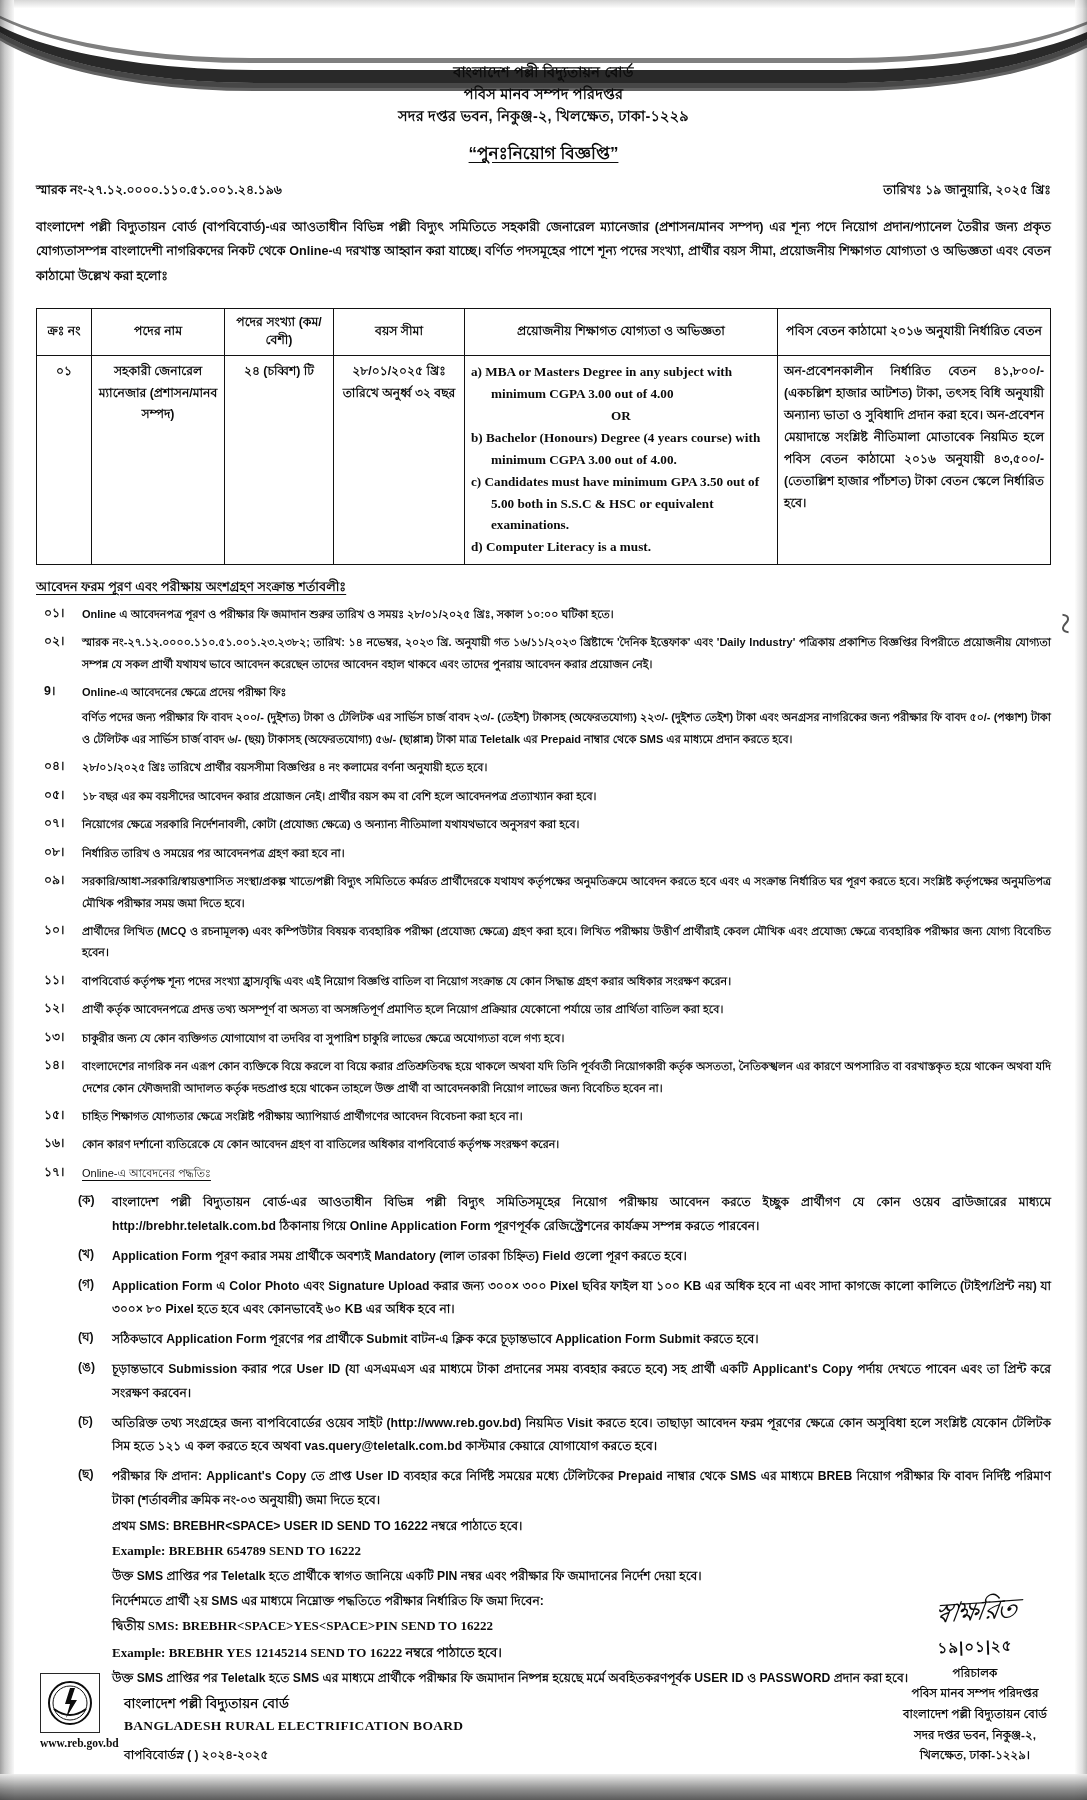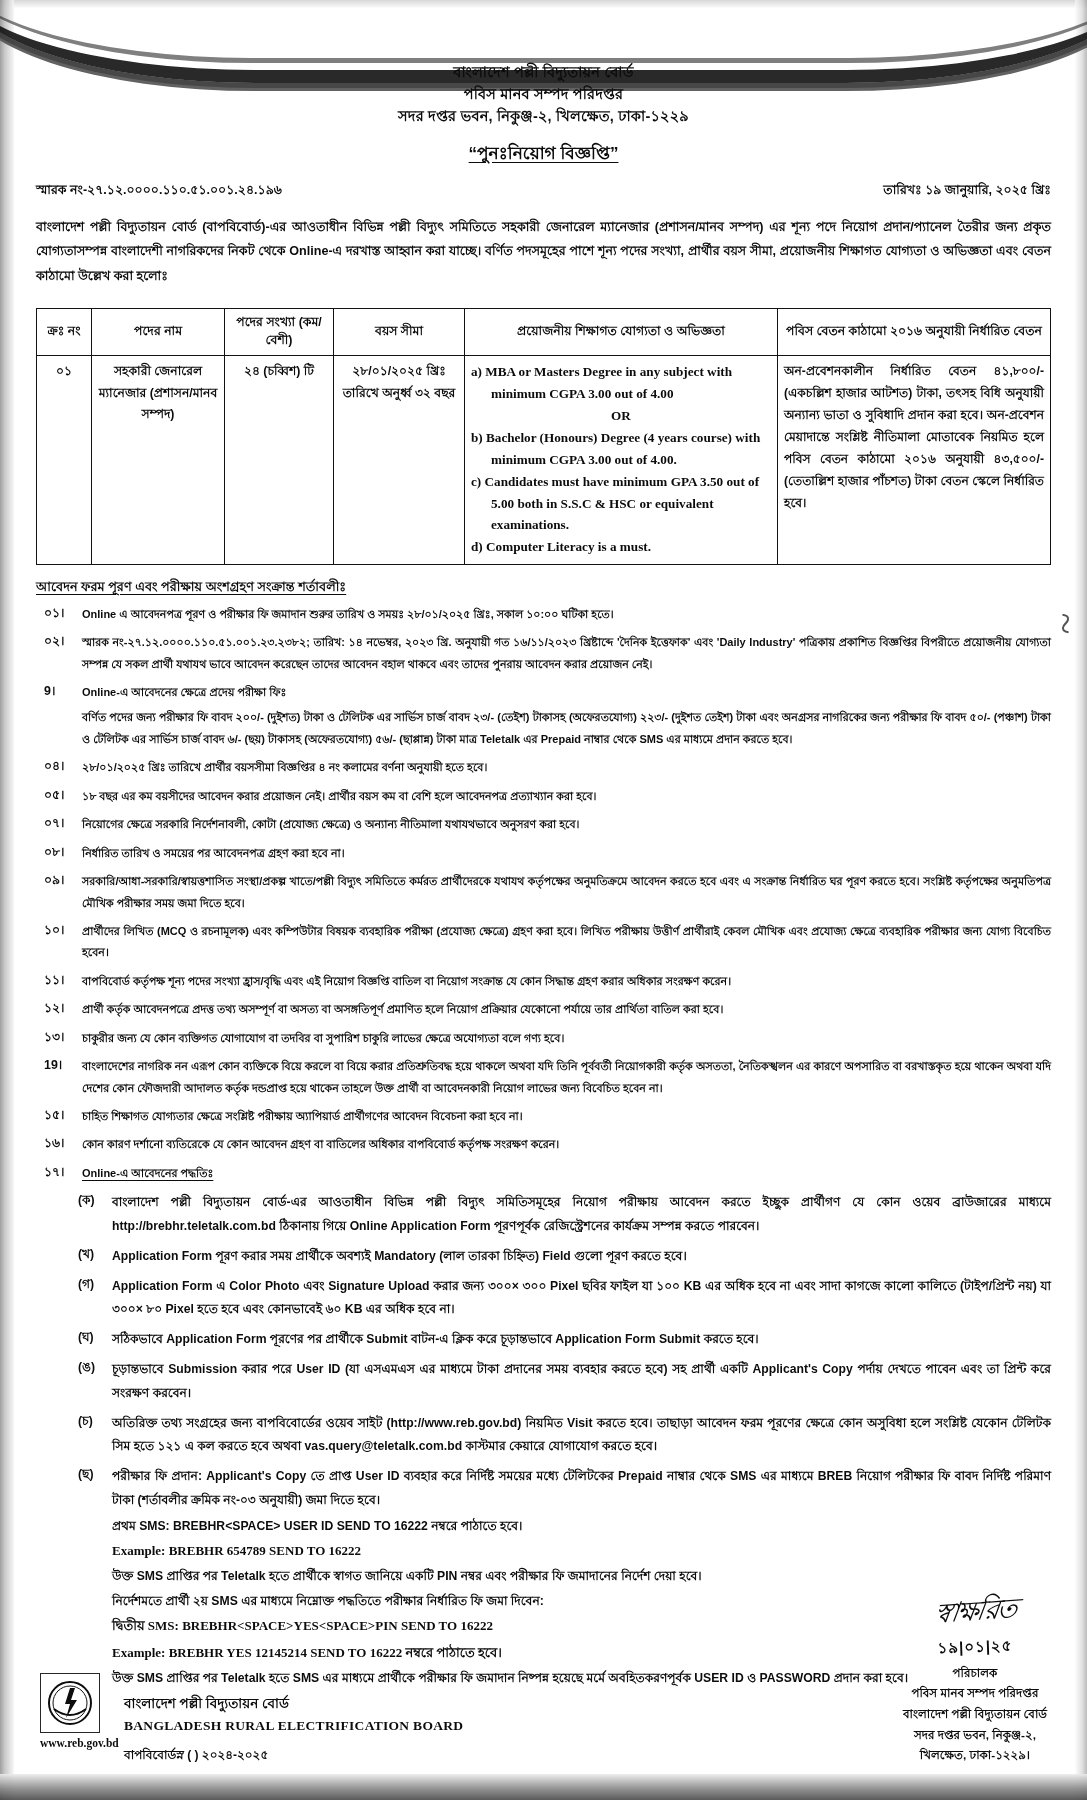--- a/index.html
+++ b/index.html
@@ -191,21 +191,21 @@
     box-sizing: border-box;
   }
   .ctext {
     flex: 1;
     font-family: "Liberation Sans", "DejaVu Sans", sans-serif;
     font-size: 11px;
     line-height: 1.95;
     text-align: justify;
     font-weight: 600;
   }
-  .ctext.ul { text-decoration: underline; text-underline-offset: 3px; font-weight: 700; }
+  .ctext.ul { text-decoration: underline; text-underline-offset: 3px; font-weight: 400; }
   .sub-indent { margin-top: 4px; }
 
   ul.subs {
     list-style: none;
     margin: 5px 0 0 0;
     padding: 0 0 0 42px;
   }
   ul.subs > li {
     display: flex;
     align-items: flex-start;
@@ -416,21 +416,21 @@
       </li>
       <li>
         <span class="cnum">১২।</span>
         <span class="ctext">প্রার্থী কর্তৃক আবেদনপত্রে প্রদত্ত তথ্য অসম্পূর্ণ বা অসত্য বা অসঙ্গতিপূর্ণ প্রমাণিত হলে নিয়োগ প্রক্রিয়ার যেকোনো পর্যায়ে তার প্রার্থিতা বাতিল করা হবে।</span>
       </li>
       <li>
         <span class="cnum">১৩।</span>
         <span class="ctext">চাকুরীর জন্য যে কোন ব্যক্তিগত যোগাযোগ বা তদবির বা সুপারিশ চাকুরি লাভের ক্ষেত্রে অযোগ্যতা বলে গণ্য হবে।</span>
       </li>
       <li>
-        <span class="cnum">19।</span>
+        <span class="cnum">১৪।</span>
         <span class="ctext">বাংলাদেশের নাগরিক নন এরূপ কোন ব্যক্তিকে বিয়ে করলে বা বিয়ে করার প্রতিশ্রুতিবদ্ধ হয়ে থাকলে অথবা যদি তিনি পূর্ববর্তী নিয়োগকারী কর্তৃক অসততা, নৈতিকস্খলন এর কারণে অপসারিত বা বরখাস্তকৃত হয়ে থাকেন অথবা যদি দেশের কোন ফৌজদারী আদালত কর্তৃক দন্ডপ্রাপ্ত হয়ে থাকেন তাহলে উক্ত প্রার্থী বা আবেদনকারী নিয়োগ লাভের জন্য বিবেচিত হবেন না।</span>
       </li>
       <li>
         <span class="cnum">১৫।</span>
         <span class="ctext">চাহিত শিক্ষাগত যোগ্যতার ক্ষেত্রে সংশ্লিষ্ট পরীক্ষায় অ্যাপিয়ার্ড প্রার্থীগণের আবেদন বিবেচনা করা হবে না।</span>
       </li>
       <li>
         <span class="cnum">১৬।</span>
         <span class="ctext">কোন কারণ দর্শানো ব্যতিরেকে যে কোন আবেদন গ্রহণ বা বাতিলের অধিকার বাপবিবোর্ড কর্তৃপক্ষ সংরক্ষণ করেন।</span>
       </li>

